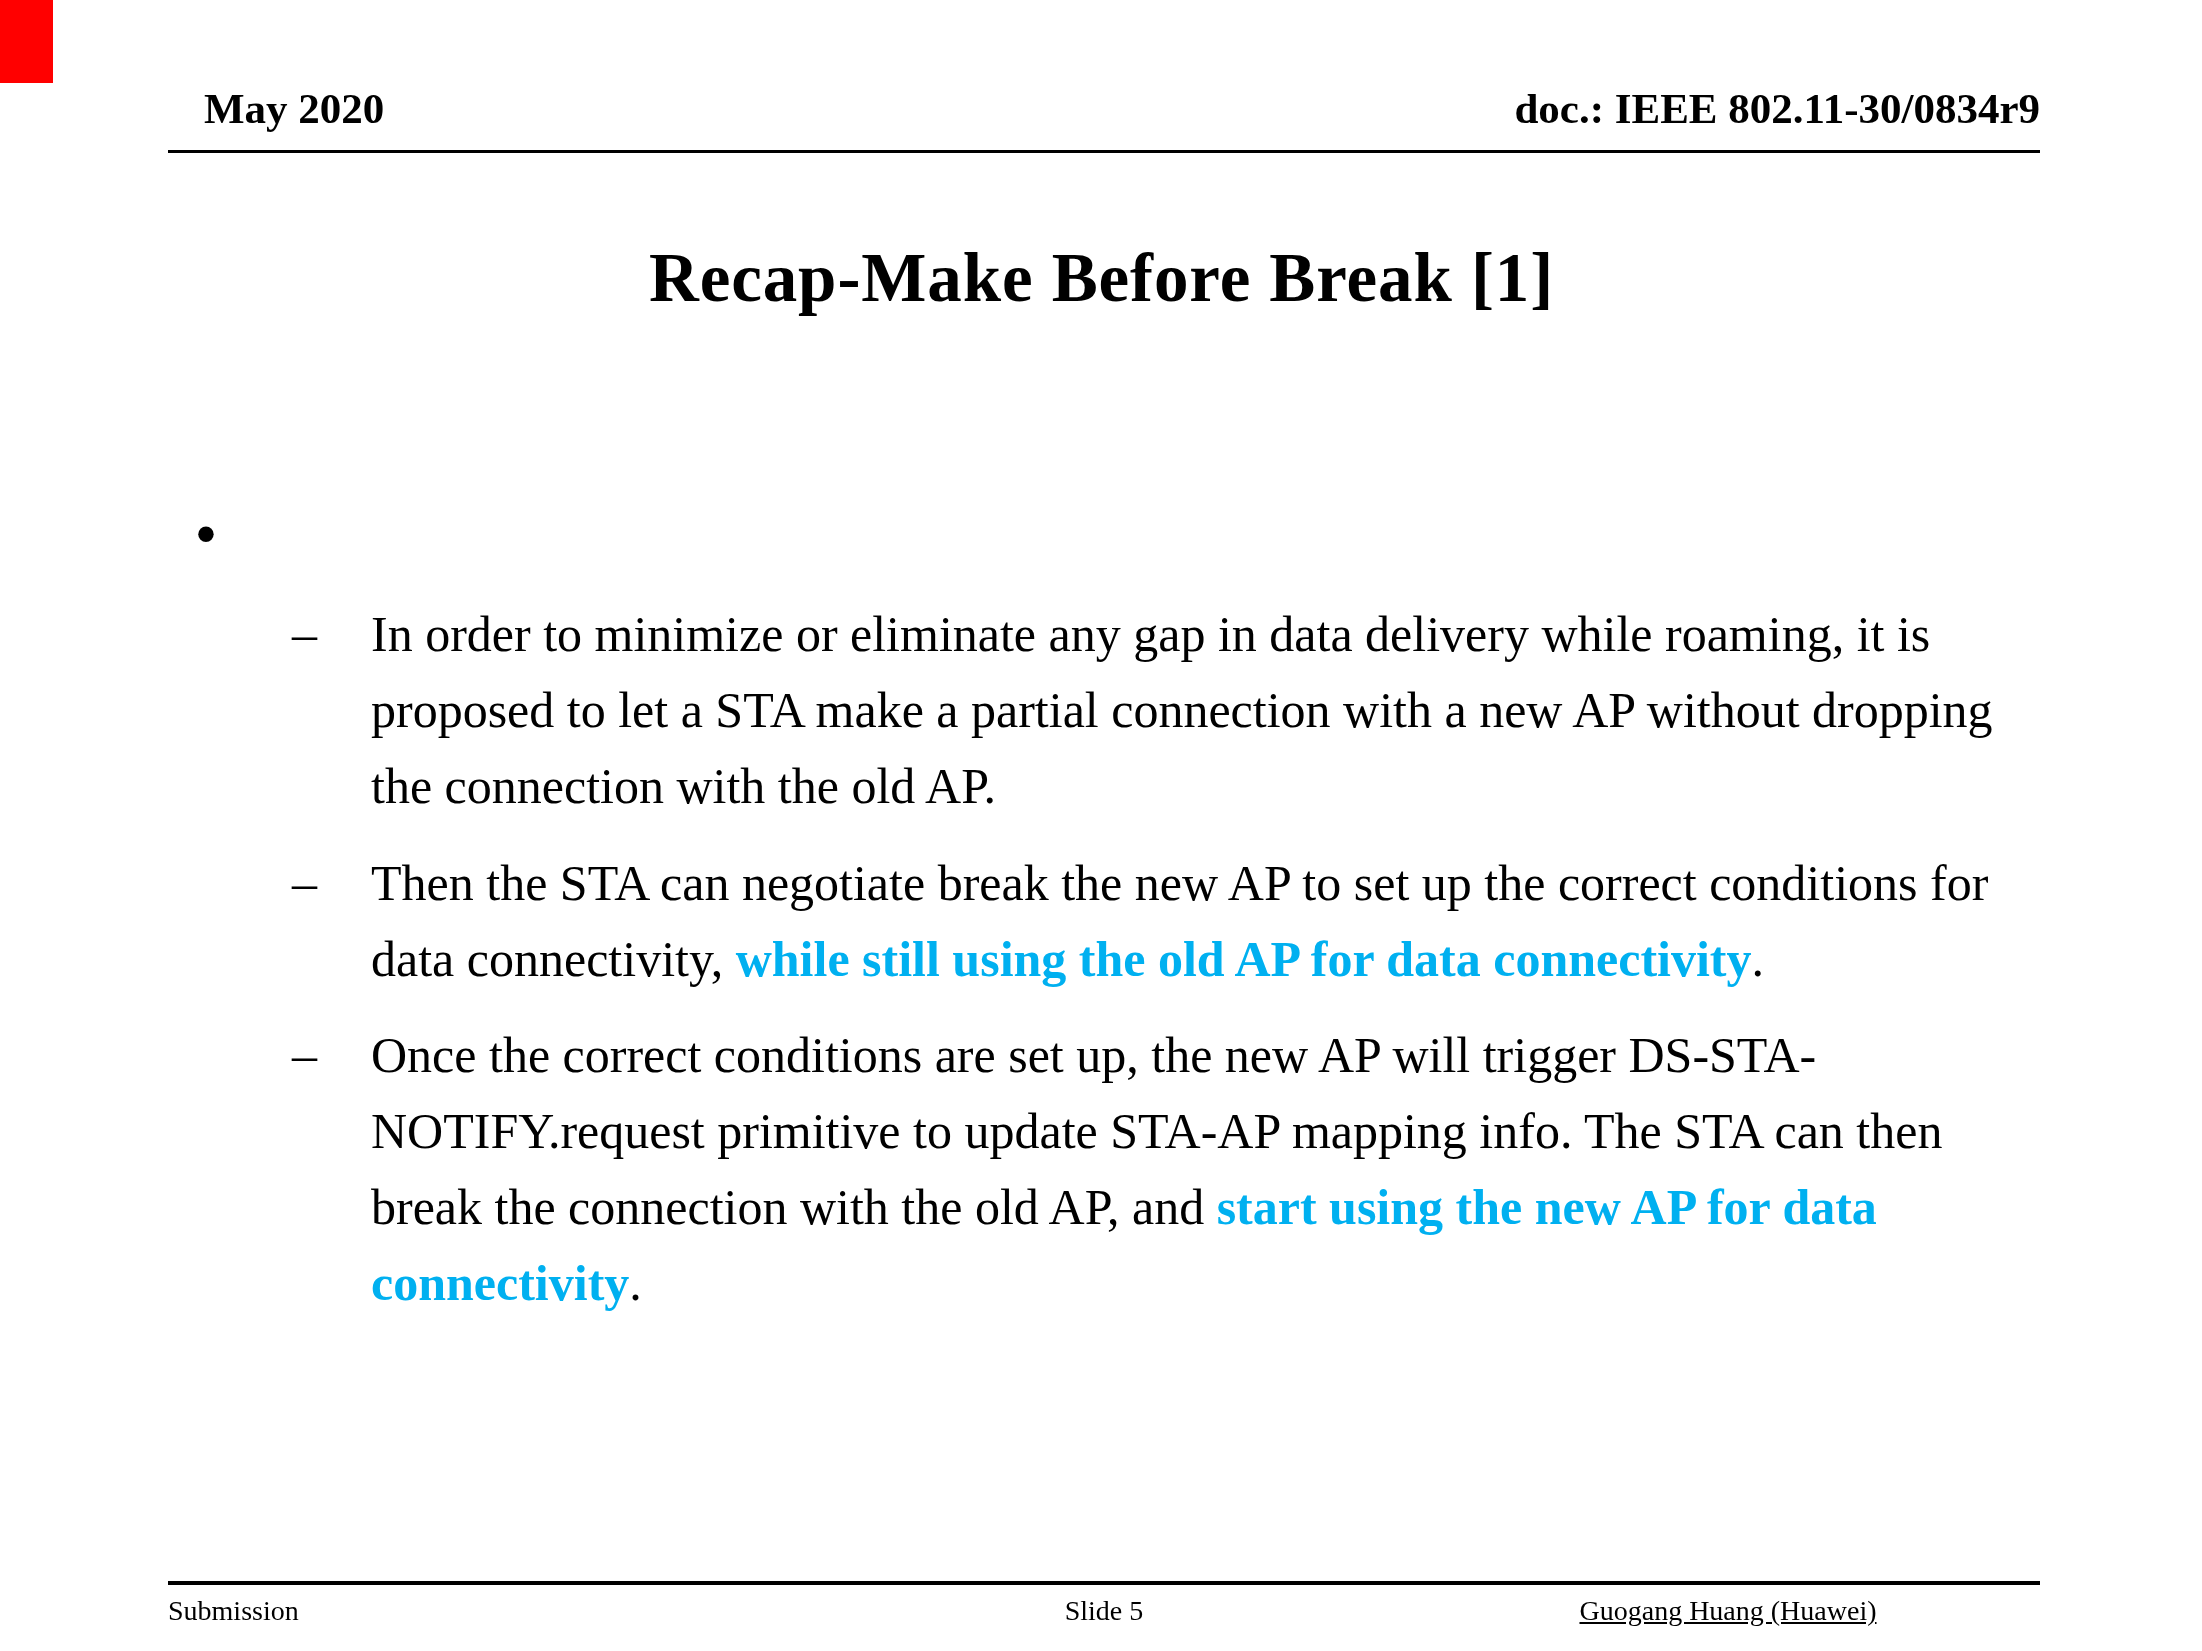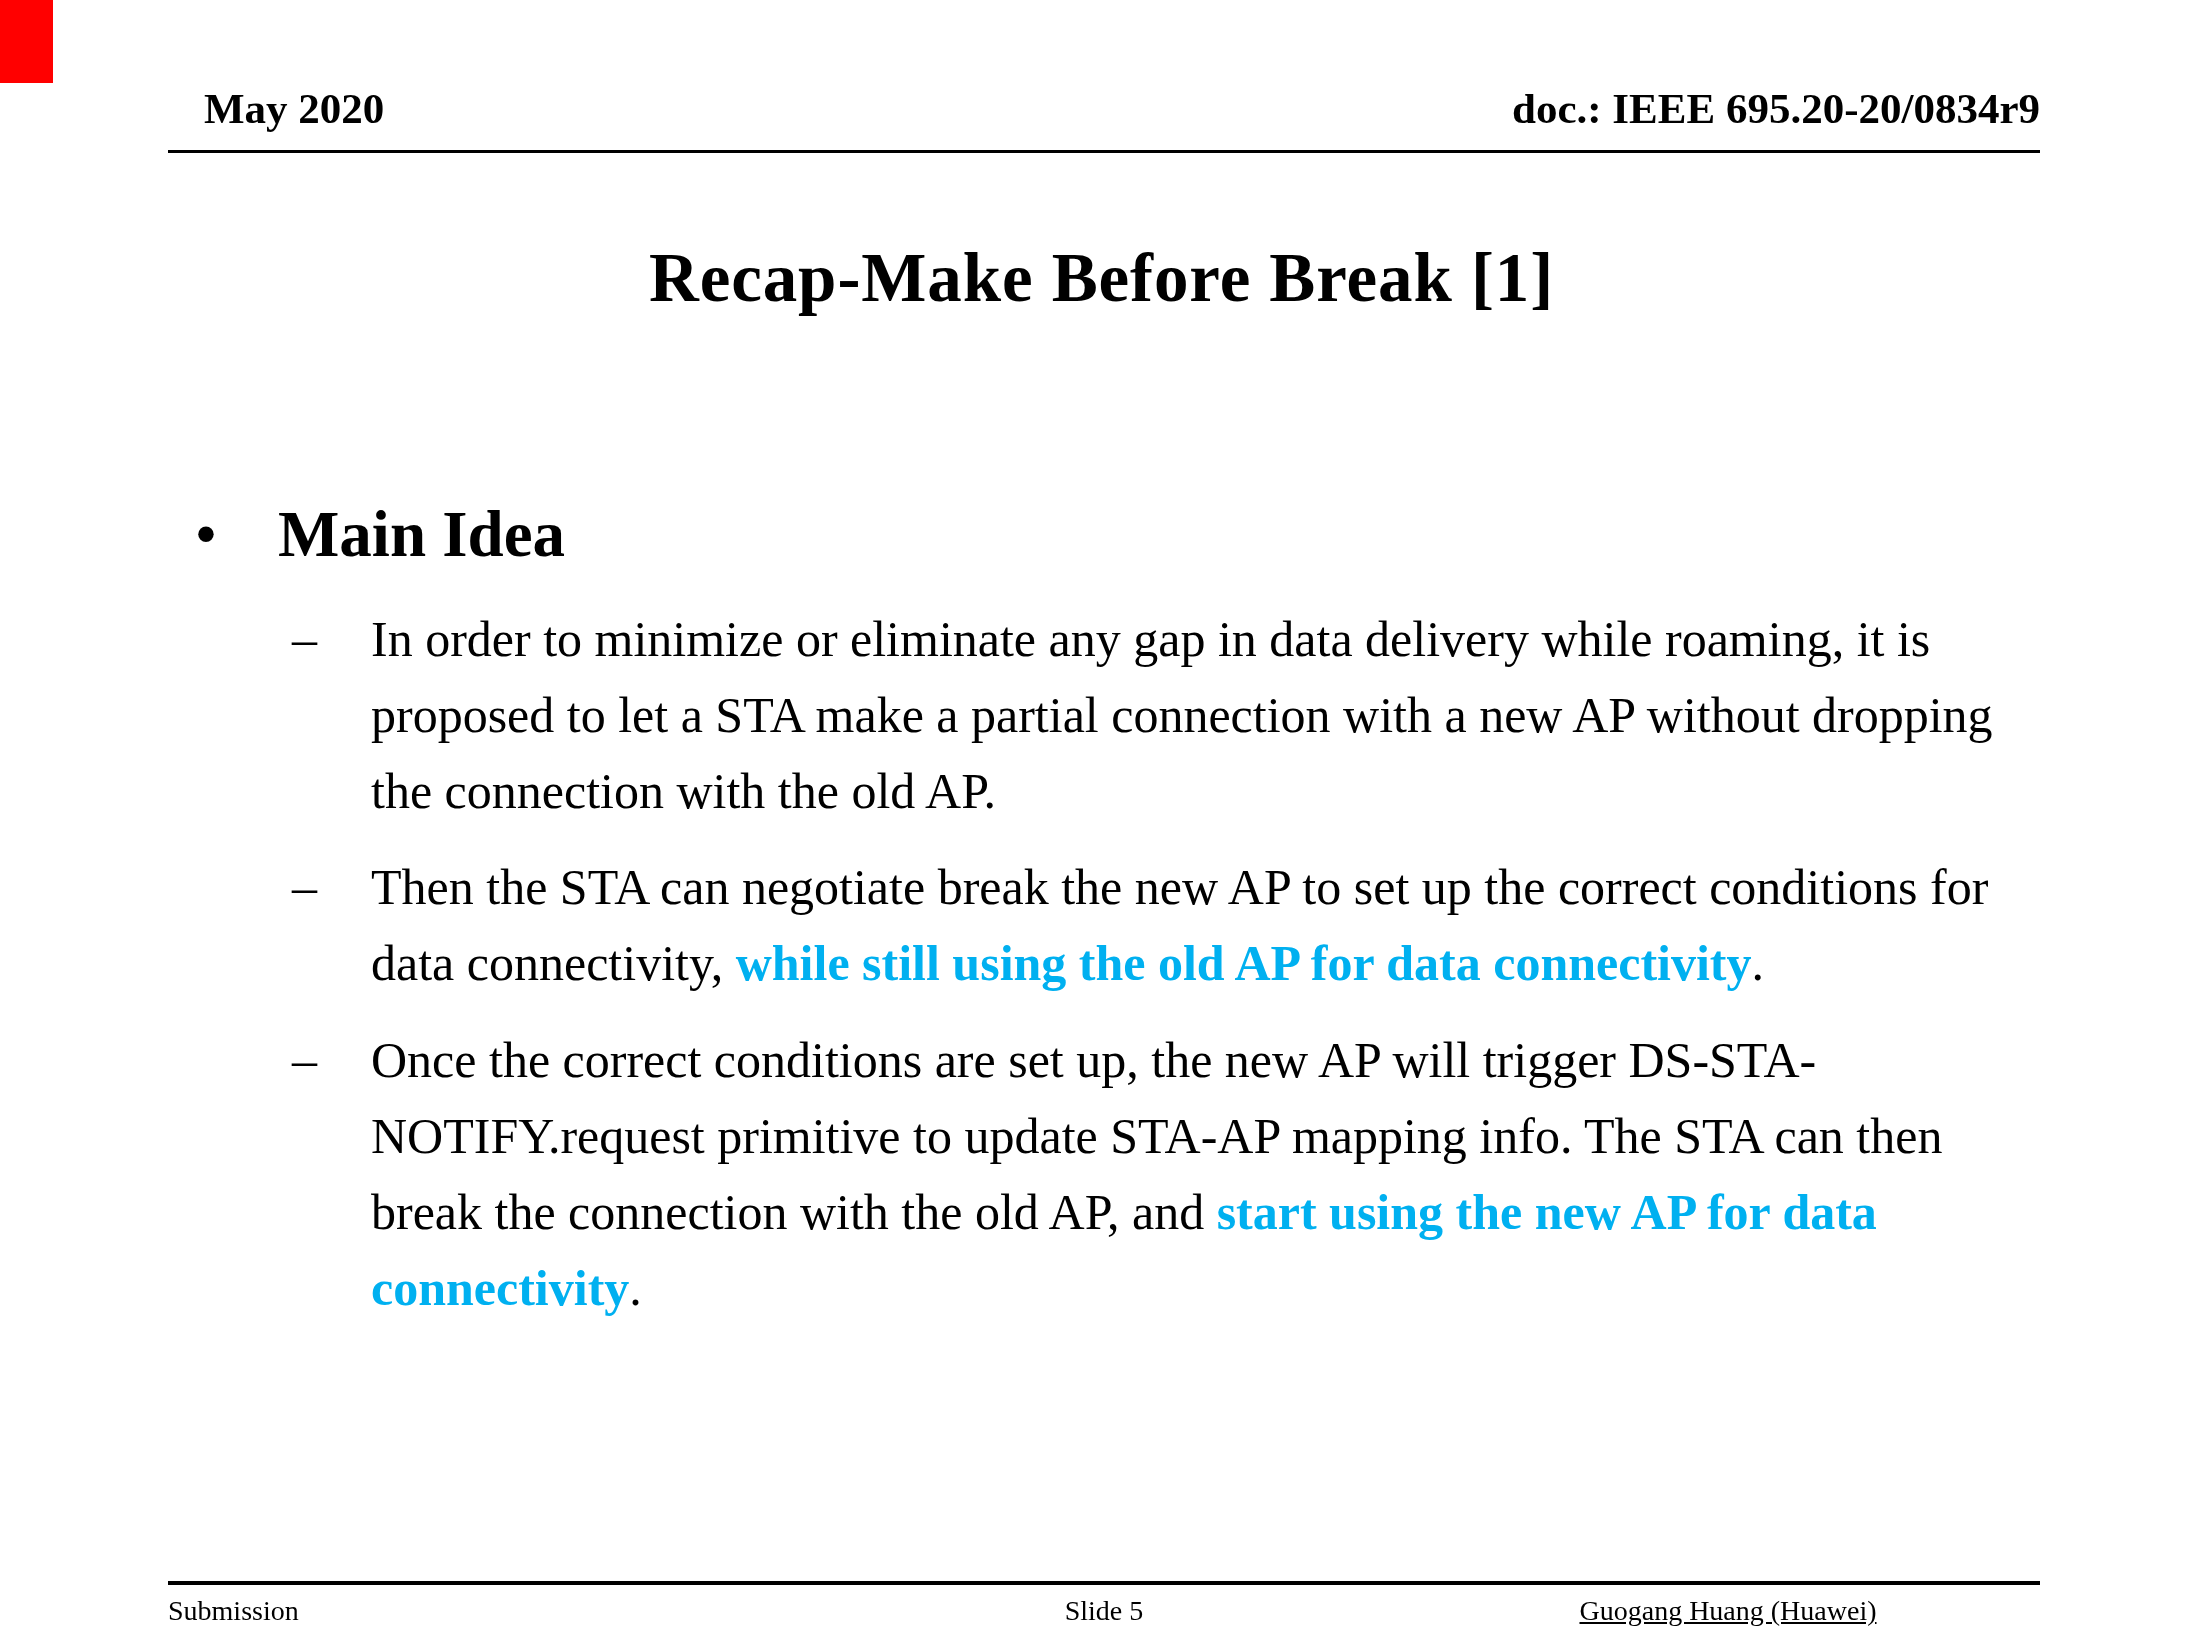--- a/index.html
+++ b/index.html
@@ -99,30 +99,29 @@
   .footer .f-center { flex: 1; text-align: center; }
   .footer .f-right  { flex: 1; text-align: center; text-decoration: underline; }
 </style>
 </head>
 <body>
 
 <div class="red-corner"></div>
 
 <div class="header">
   <span>May 2020</span>
-  <span>doc.: IEEE 695.20-20/0834r9</span>
+  <span>doc.: IEEE 802.11-30/0834r9</span>
 </div>
 <div class="header-rule"></div>
 
 <div class="slide-title">Recap-Make Before Break [1]</div>
 
 <div class="body-area">
   <div class="main-bullet">
     <span class="marker">•</span>
-    <span>Main Idea</span>
   </div>
   <div class="sub-list">
   <div class="sub-item">
     <span class="marker">–</span>
     <span class="item-text"><span>In order to minimize or eliminate any gap in data delivery while roaming, it is proposed to let a STA make a partial connection with a new AP without dropping the connection with the old AP.</span></span>
   </div>
 
   <div class="sub-item">
     <span class="marker">–</span>
     <span class="item-text"><span>Then the STA can negotiate break the new AP to set up the correct conditions for data connectivity, </span><span class="highlight">while still using the old AP for data connectivity</span><span>.</span></span>

